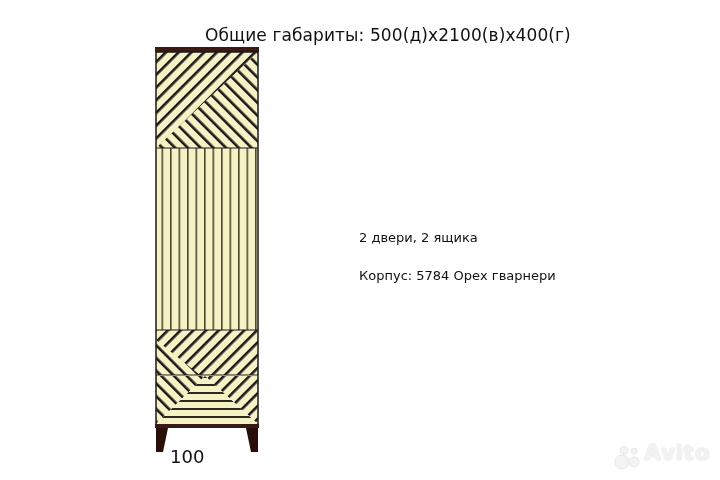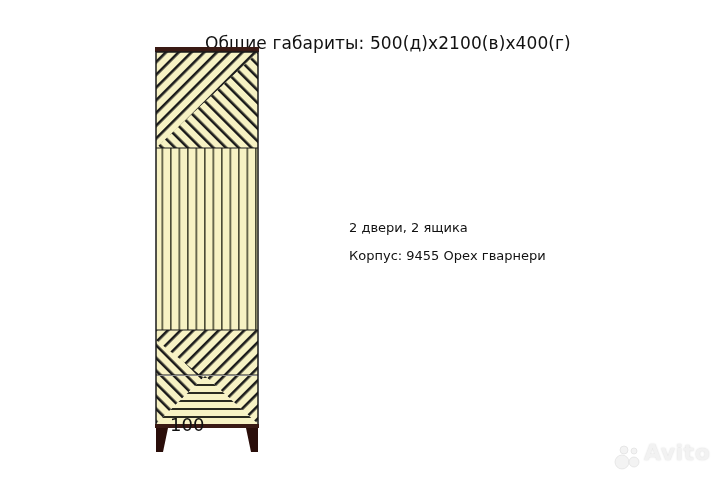--- a/index.html
+++ b/index.html
@@ -1,20 +1,20 @@
 <!DOCTYPE html>
 <html><head>
 <meta charset="utf-8">
 <style>
   html,body{margin:0;padding:0;background:#ffffff;}
   body{width:720px;height:480px;position:relative;overflow:hidden;font-family:"DejaVu Sans","Liberation Sans",sans-serif;color:#111;}
-  .title{position:absolute;left:205px;top:25px;font-size:17px;letter-spacing:0.1px;white-space:nowrap;margin-top:8px;}
+  .title{position:absolute;left:205px;top:25px;font-size:17px;letter-spacing:0.1px;white-space:nowrap;}
   .specs{position:absolute;left:341px;top:210px;font-size:13px;line-height:19.5px;white-space:nowrap;}
-  .specs div{margin:8px;}
-  .leg-label{position:absolute;left:170px;top:414px;font-size:18px;}
+  .specs div{margin:18px;}
+  .leg-label{position:absolute;left:170px;top:446px;font-size:18px;}
   .drawing{position:absolute;left:0;top:0;}
   .watermark{position:absolute;left:612px;top:440px;font-size:22px;font-weight:bold;color:#f2f2f2;text-shadow:0 0 2px #d8d8d8;letter-spacing:0.5px;}
   .wm-dots{position:absolute;left:614px;top:444px;}
 </style>
 </head>
 <body>
 
 <div class="title">Общие габариты: 500(д)x2100(в)x400(г)</div>
 
 <svg class="drawing" width="720" height="480" viewBox="0 0 720 480">
@@ -95,21 +95,21 @@
 
   <rect x="155" y="424" width="104" height="4" fill="#3a1a14"></rect>
   <polygon points="156,428 168,428 163,452 156,452" fill="#2a0e0a"></polygon>
   <polygon points="246,428 258,428 258,452 251,452" fill="#2a0e0a"></polygon>
 </svg>
 
 <div class="leg-label">100</div>
 
 <div class="specs">
   <div>2 двери, 2 ящика</div>
-  <div>Корпус: 9455 Орех гварнери</div>
+  <div>Корпус: 5784 Орех гварнери</div>
 </div>
 
 <svg class="wm-dots" width="28" height="26" viewBox="0 0 28 26">
   <circle cx="8" cy="18" r="7" fill="#f3f3f3" stroke="#dcdcdc" stroke-width="0.6"></circle>
   <circle cx="20" cy="18" r="5" fill="#f3f3f3" stroke="#dcdcdc" stroke-width="0.6"></circle>
   <circle cx="10" cy="6" r="4" fill="#f3f3f3" stroke="#dcdcdc" stroke-width="0.6"></circle>
   <circle cx="20" cy="7" r="3" fill="#f3f3f3" stroke="#dcdcdc" stroke-width="0.6"></circle>
 </svg>
 <div class="watermark" style="left:644px;">Avito</div>
 

